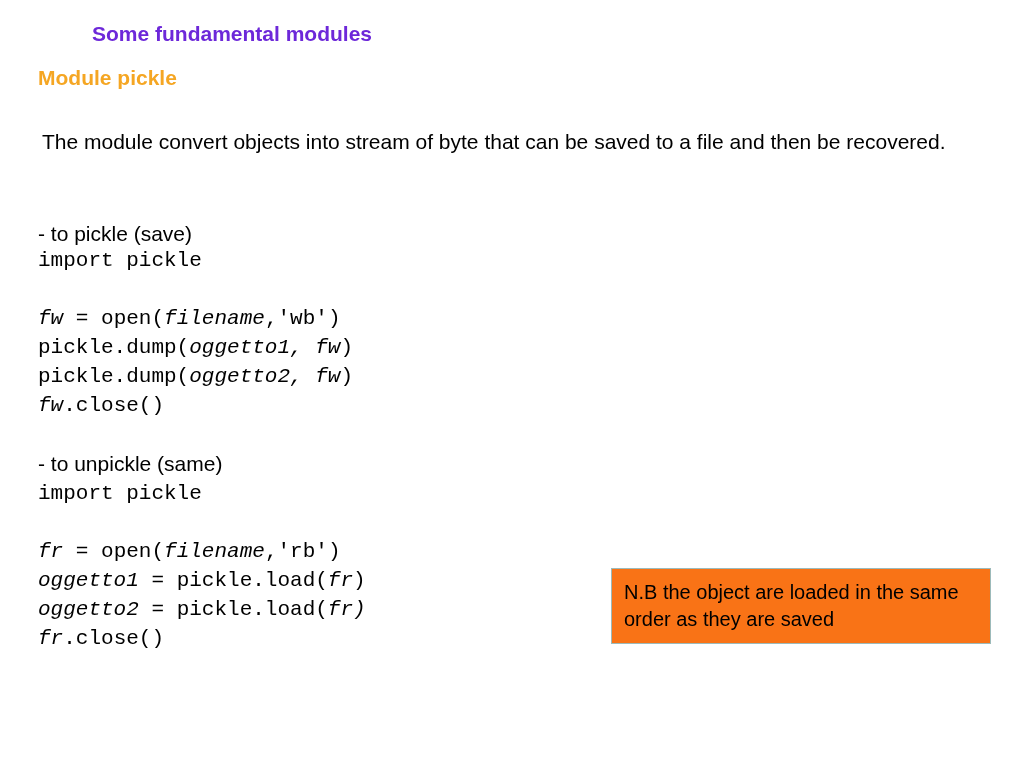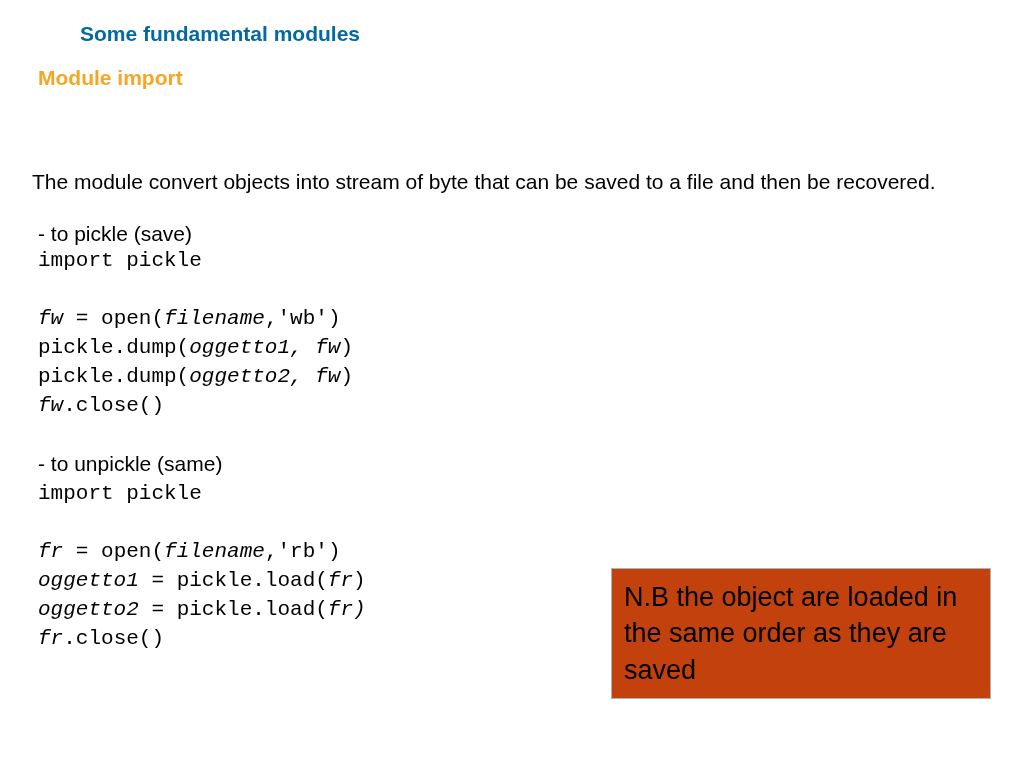--- a/index.html
+++ b/index.html
@@ -9,40 +9,39 @@
       background: #ffffff;
       font-family: Arial, Helvetica, sans-serif;
       font-size: 21px;
       color: #000000;
       position: relative;
       overflow: hidden;
     }
     .slide-title {
       position: absolute;
       top: 22px;
-      left: 80px;
-      color: #0369a1;
+      left: 92px;
+      color: #6d28d9;
       font-weight: bold;
       font-size: 21px;
     }
     .module-heading {
       position: absolute;
       top: 66px;
       left: 38px;
       color: #f5a623;
       font-weight: bold;
       font-size: 21px;
     }
     .description {
       position: absolute;
       top: 128px;
-      left: 32px;
+      left: 42px;
       right: 40px;
       line-height: 1.35;
-      margin-top: 40px;
     }
     .section-pickle-label {
       position: absolute;
       top: 222px;
       left: 38px;
     }
     .code-pickle {
       position: absolute;
       top: 247px;
       left: 38px;
@@ -64,33 +63,33 @@
       font-size: 21px;
       line-height: 1.38;
       white-space: pre;
     }
     .note-box {
       position: absolute;
       top: 568px;
       left: 611px;
       width: 380px;
       padding: 10px 12px;
-      background: #c2410c;
+      background: #f97316;
       border: 1px solid #9cbaba;
-      font-size: 27px;
+      font-size: 20px;
       line-height: 1.35;
     }
     .i { font-style: italic; }
   </style>
 </head>
 <body>
 
 <div class="slide-title">Some fundamental modules</div>
 
-<div class="module-heading">Module import</div>
+<div class="module-heading">Module pickle</div>
 
 <div class="description">The module convert objects into stream of byte that can be saved to a file and then be recovered.</div>
 
 <div class="section-pickle-label">- to pickle (save)</div>
 
 <div class="code-pickle"><span>import pickle</span>
 
 <span class="i">fw</span><span> = open(</span><span class="i">filename</span><span>,'wb')</span>
 <span>pickle.dump(</span><span class="i">oggetto1, fw</span><span>)</span>
 <span>pickle.dump(</span><span class="i">oggetto2, fw</span><span>)</span>

